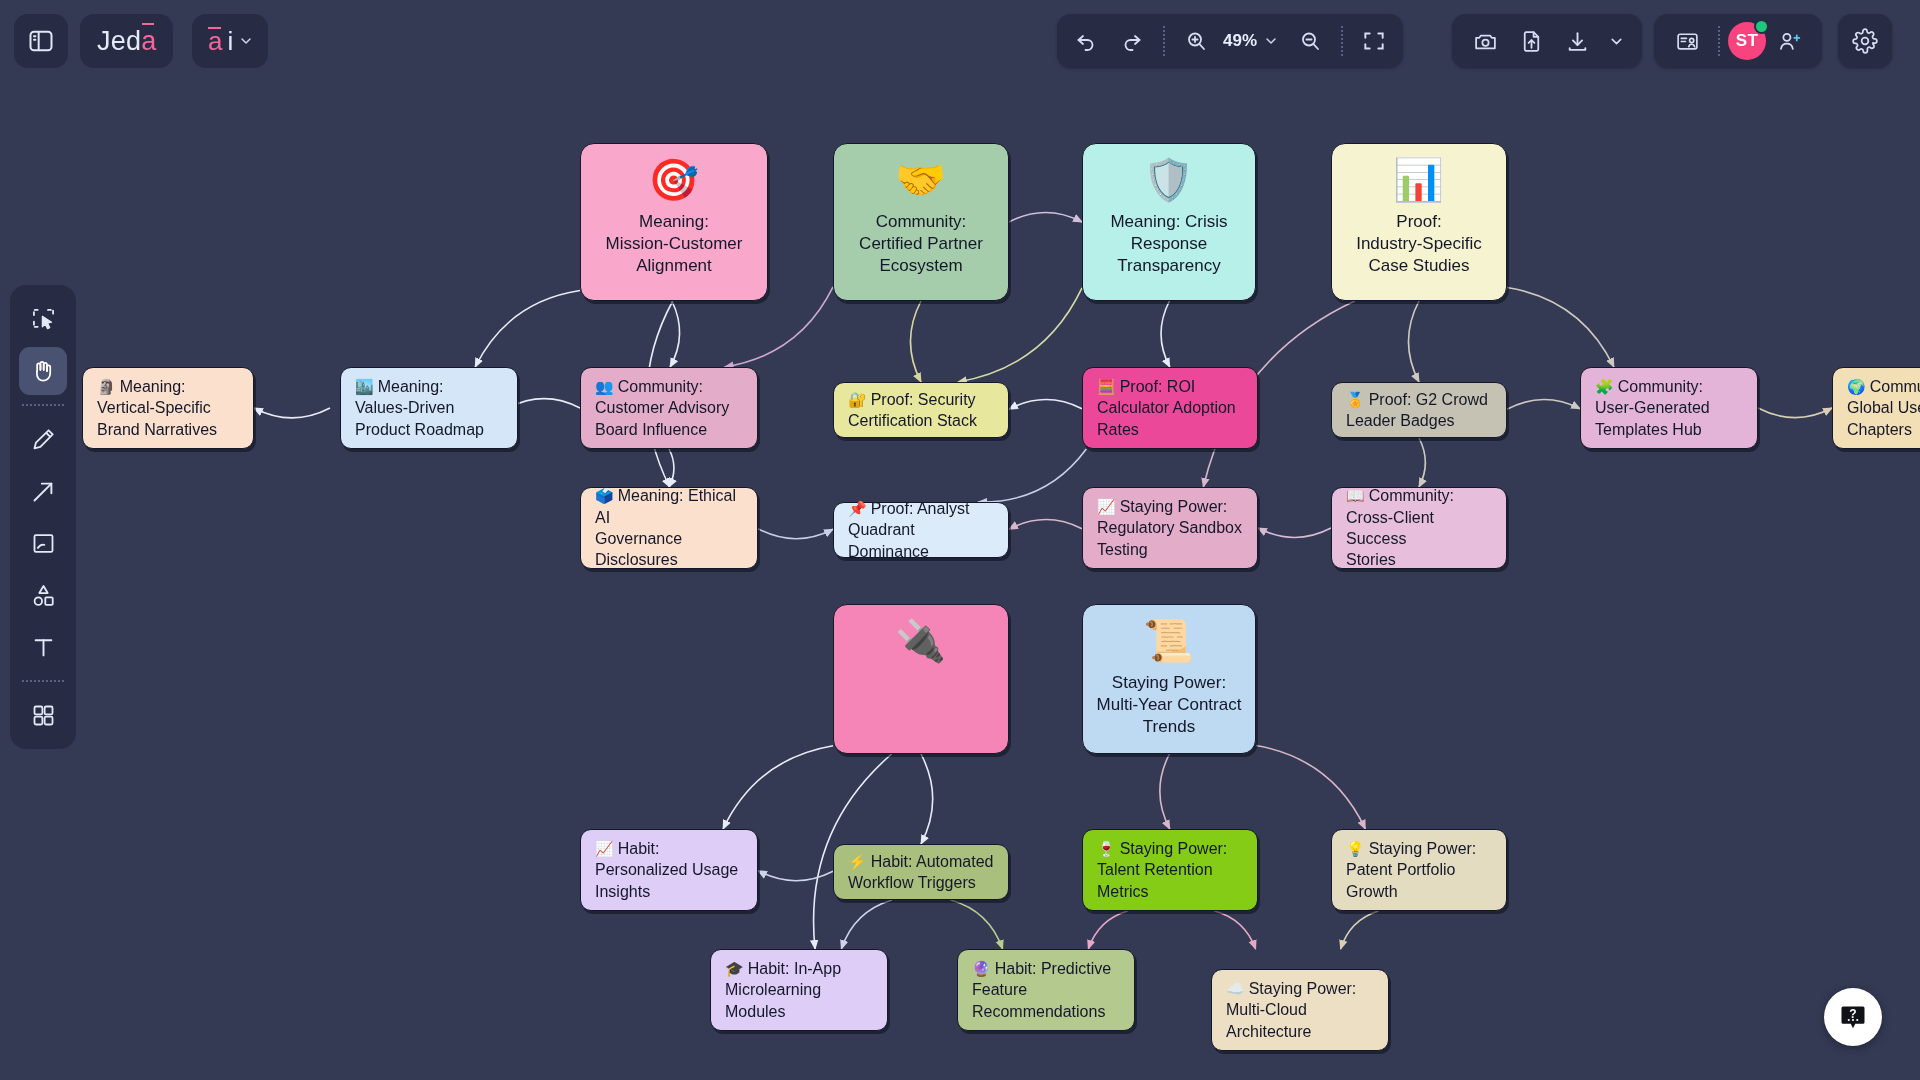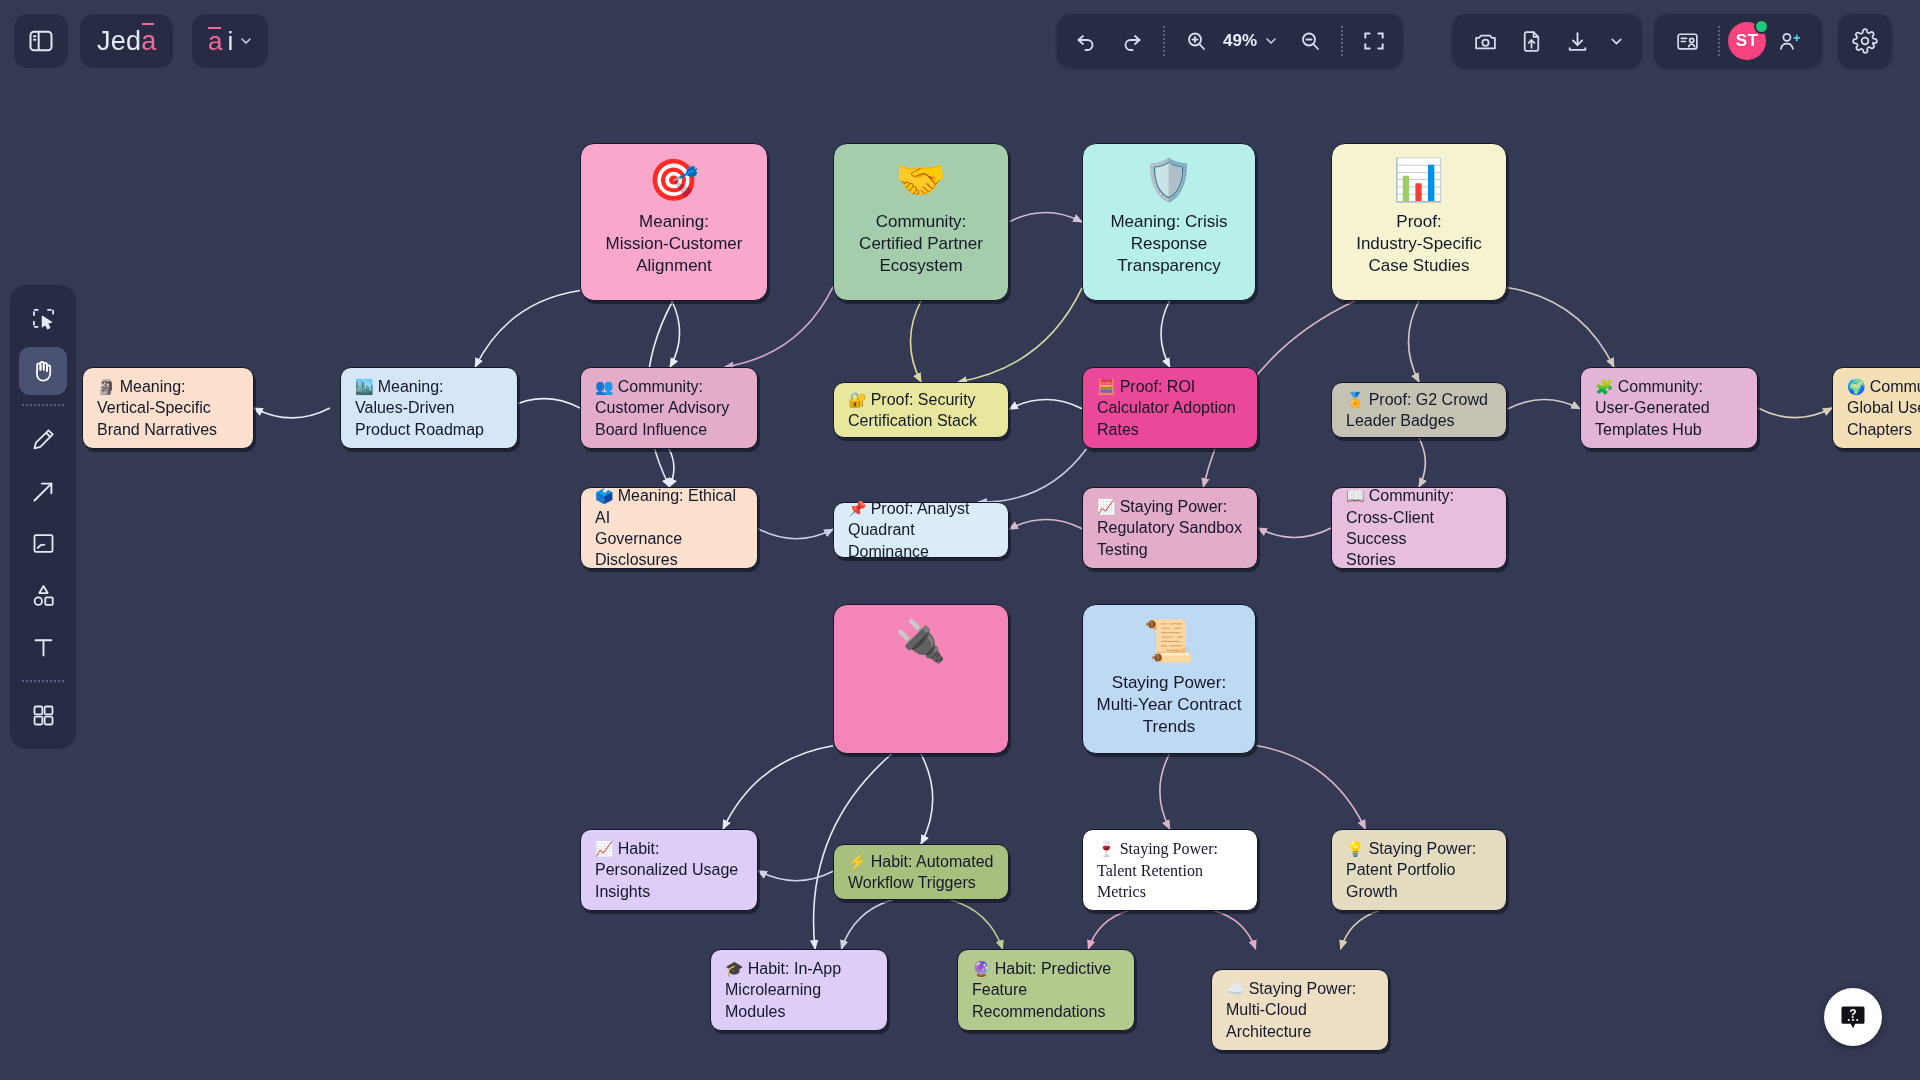--- a/index.html
+++ b/index.html
@@ -582,21 +582,21 @@
             <div>Personalized Usage</div>
             <div>Insights</div>
           </div>
         </div>
         <div class="node small" style="left: 833px; top: 844px; width: 176px; height: 56px; background: rgb(168, 191, 126);">
           <div class="label">
             <div><span class="emoji">⚡</span>Habit: Automated</div>
             <div>Workflow Triggers</div>
           </div>
         </div>
-        <div class="node small" style="left: 1082px; top: 829px; width: 176px; height: 82px; background: #ffffff; font-family: Liberation Serif, serif;">
+        <div class="node small" style="left: 1082px; top: 829px; width: 176px; height: 82px; background: #84cc16;">
           <div class="label">
             <div><span class="emoji">🍷</span>Staying Power:</div>
             <div>Talent Retention</div>
             <div>Metrics</div>
           </div>
         </div>
         <div class="node small" style="left: 1331px; top: 829px; width: 176px; height: 82px; background: rgb(228, 220, 192);">
           <div class="label">
             <div><span class="emoji">💡</span>Staying Power:</div>
             <div>Patent Portfolio</div>

